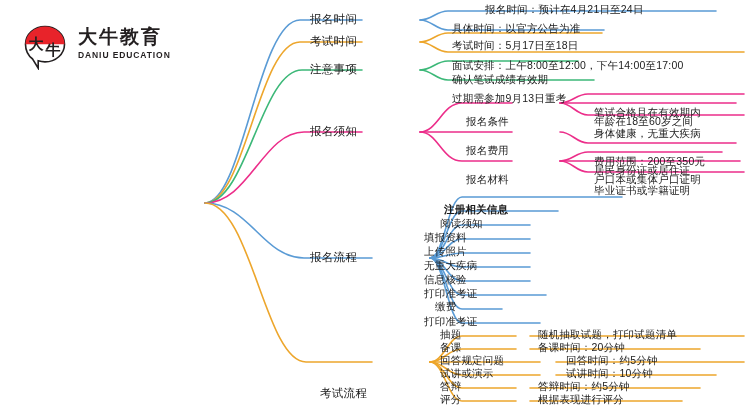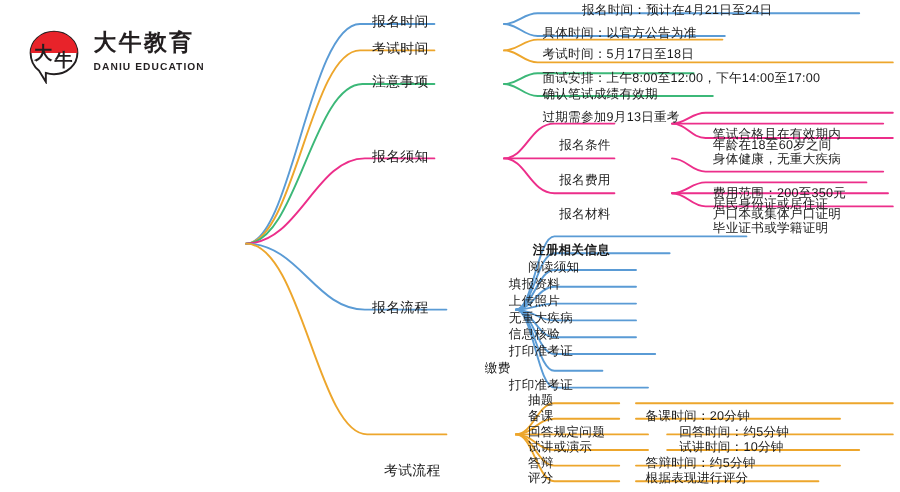--- a/index.html
+++ b/index.html
@@ -203,29 +203,30 @@
   <div class="node lvl3-label" style="left:594px; top:174px;">户口本或集体户口证明</div>
   <div class="node lvl3-label" style="left:594px; top:185px;">毕业证书或学籍证明</div>
 
   <div class="node lvl2-label" style="left:444px; top:204px;font-weight:bold;">注册相关信息</div>
   <div class="node lvl2-label" style="left:424px; top:218px;margin-left:16px;">阅读须知</div>
   <div class="node lvl2-label" style="left:424px; top:232px;">填报资料</div>
   <div class="node lvl2-label" style="left:424px; top:246px;">上传照片</div>
   <div class="node lvl2-label" style="left:424px; top:260px;">无重大疾病</div>
   <div class="node lvl2-label" style="left:424px; top:274px;">信息核验</div>
   <div class="node lvl2-label" style="left:424px; top:288px;">打印准考证</div>
-  <div class="node lvl2-label" style="left:404px; top:302px;">缴费</div>
+  <div class="node lvl2-label" style="left:435px; top:302px;font-family:Liberation Serif, serif;">缴费</div>
   <div class="node lvl2-label" style="left:424px; top:316px;">打印准考证</div>
 
   <div class="node lvl2-label" style="left:440px; top:329px;">抽题</div>
   <div class="node lvl2-label" style="left:440px; top:342px;">备课</div>
   <div class="node lvl2-label" style="left:440px; top:355px;">回答规定问题</div>
   <div class="node lvl2-label" style="left:440px; top:368px;">试讲或演示</div>
   <div class="node lvl2-label" style="left:440px; top:381px;">答辩</div>
   <div class="node lvl2-label" style="left:440px; top:394px;">评分</div>
 
+  <div class="node lvl3-label" style="left:538px; top:329px;">随机抽取试题，打印试题清单</div>
   <div class="node lvl3-label" style="left:538px; top:342px;">备课时间：20分钟</div>
   <div class="node lvl3-label" style="left:566px; top:355px;">回答时间：约5分钟</div>
   <div class="node lvl3-label" style="left:566px; top:368px;">试讲时间：10分钟</div>
   <div class="node lvl3-label" style="left:538px; top:381px;">答辩时间：约5分钟</div>
   <div class="node lvl3-label" style="left:538px; top:394px;">根据表现进行评分</div>
 
 </div>
 
 </body></html>

